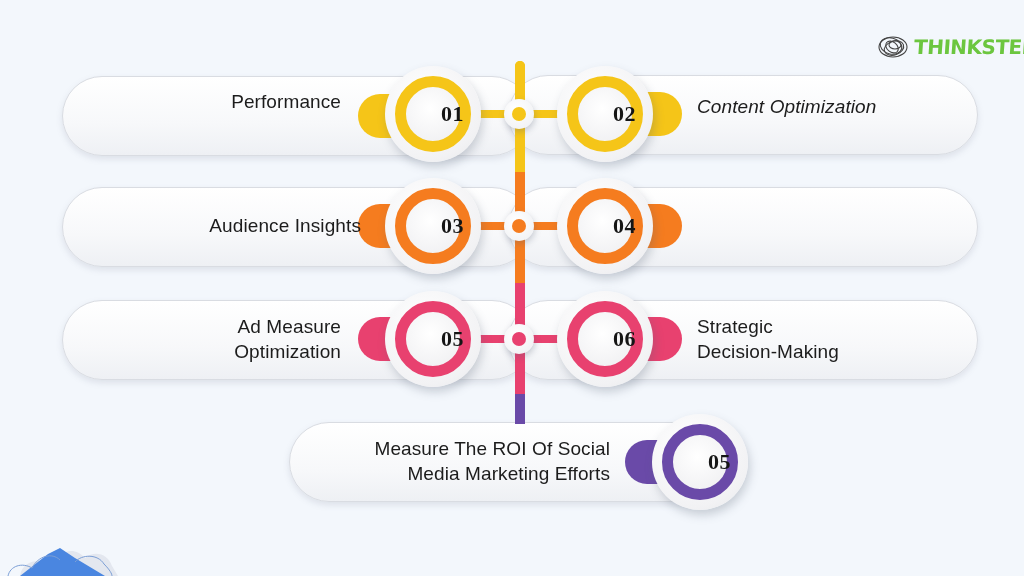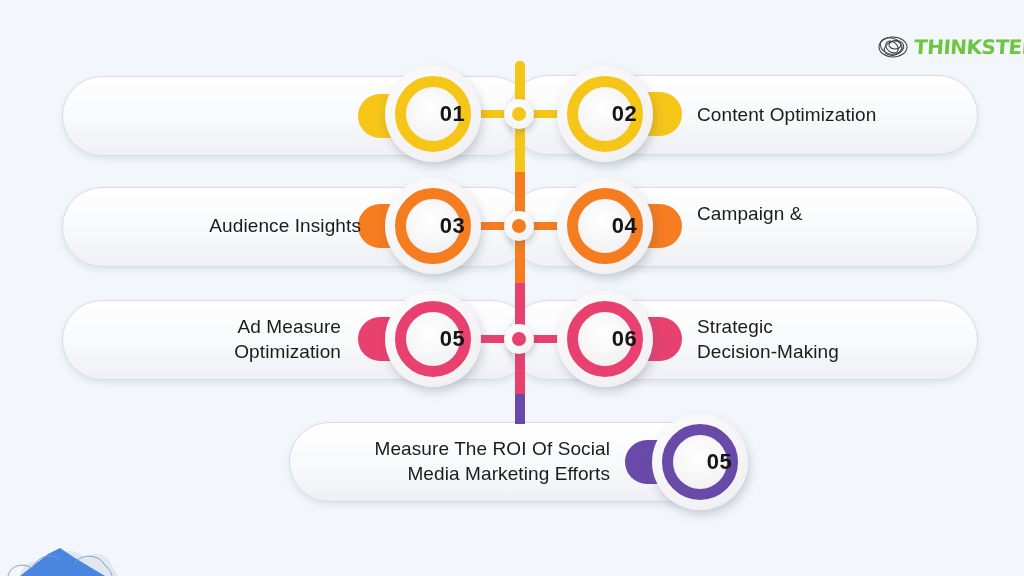--- a/index.html
+++ b/index.html
@@ -30,21 +30,21 @@
     background:radial-gradient(circle at 40% 35%, #ffffff 0%, #f2f2f4 70%, #e6e7ea 100%);
     box-shadow:2px 5px 10px rgba(90,100,120,0.28);
   }
   .badge .ring {
     position:absolute; left:10px; top:10px; width:76px; height:76px; border-radius:50%;
     box-sizing:border-box; border:11px solid #f5c518;
     background:radial-gradient(circle at 45% 40%, #ffffff 0%, #f1f1f3 80%, #e6e6e9 100%);
     display:flex; align-items:center; justify-content:center;
   }
   .badge .num {
-    font-family:Liberation Sans, sans-serif; font-weight:bold; font-size:22px; color:#151515;
+    font-family:Liberation Serif, serif; font-weight:bold; font-size:22px; color:#151515;
     letter-spacing:0.5px;
     margin-left:39px;
   }
   .spine-seg { position:absolute; left:515px; width:10px; }
   .hbar { position:absolute; height:8px; }
   .node {
     position:absolute; width:30px; height:30px; border-radius:50%;
     background:radial-gradient(circle at 40% 35%, #ffffff 0%, #eeeff2 100%);
     box-shadow:1px 3px 6px rgba(90,100,120,0.3);
   }
@@ -145,29 +145,29 @@
       <span class="num">06</span>
     </div>
 </div>
 <div class="badge" style="left:652px;top:414px;">
   <div class="ring" style="border-color:#6a4aa8;">
       <span class="num">05</span>
     </div>
 </div>
 
 <div class="pill-text right" style="right:683px;top:89px;">
+  <div>Performance</div>
 </div>
-<div class="pill-text left" style="left:697px;top:102px;">
+<div class="pill-text left" style="left:697px;top:94px;font-style:italic;">
   <div>Content Optimization</div>
 </div>
 <div class="pill-text right" style="right:663px;top:213px;">
   <div>Audience Insights</div>
 </div>
 <div class="pill-text left" style="left:697px;top:201px;">
-  <div>Campaign &amp;</div>
 </div>
 <div class="pill-text right" style="right:683px;top:314px;">
   <div>Ad Measure</div>
   <div>Optimization</div>
 </div>
 <div class="pill-text left" style="left:697px;top:314px;">
   <div>Strategic</div>
   <div>Decision-Making</div>
 </div>
 <div class="pill-text right" style="right:414px;top:436px;">

